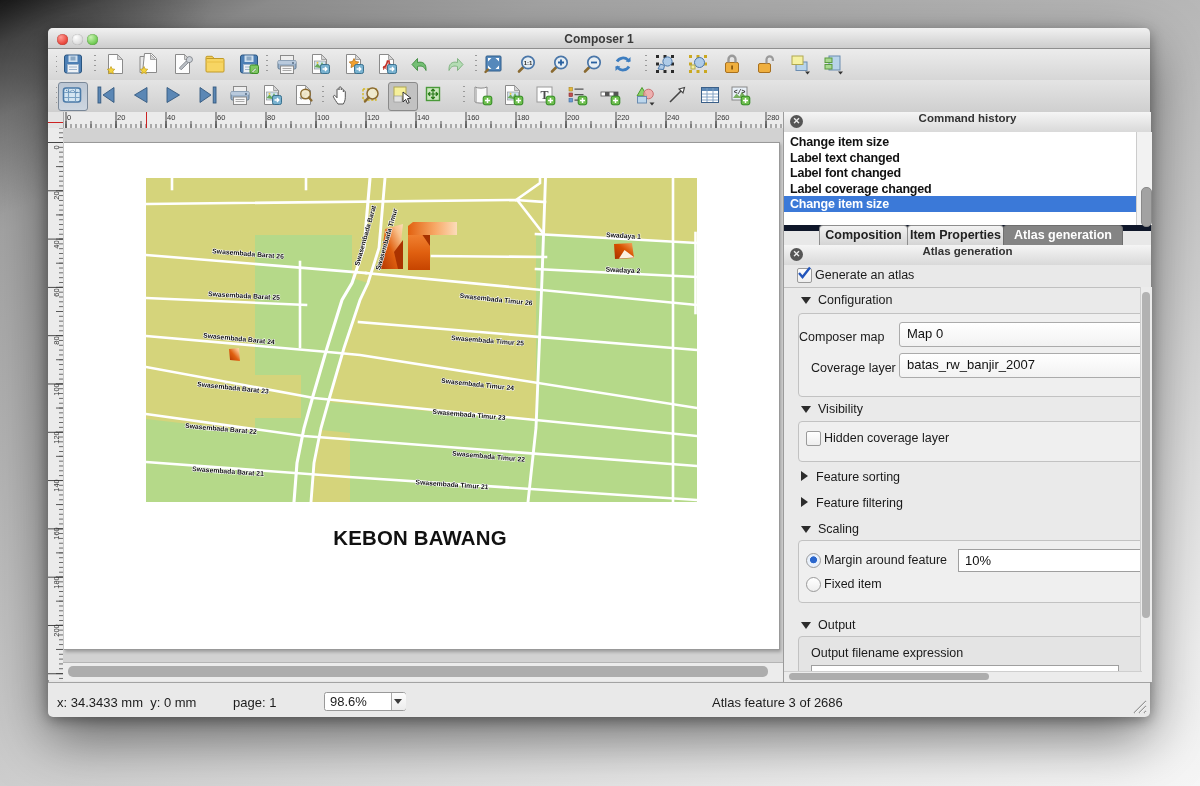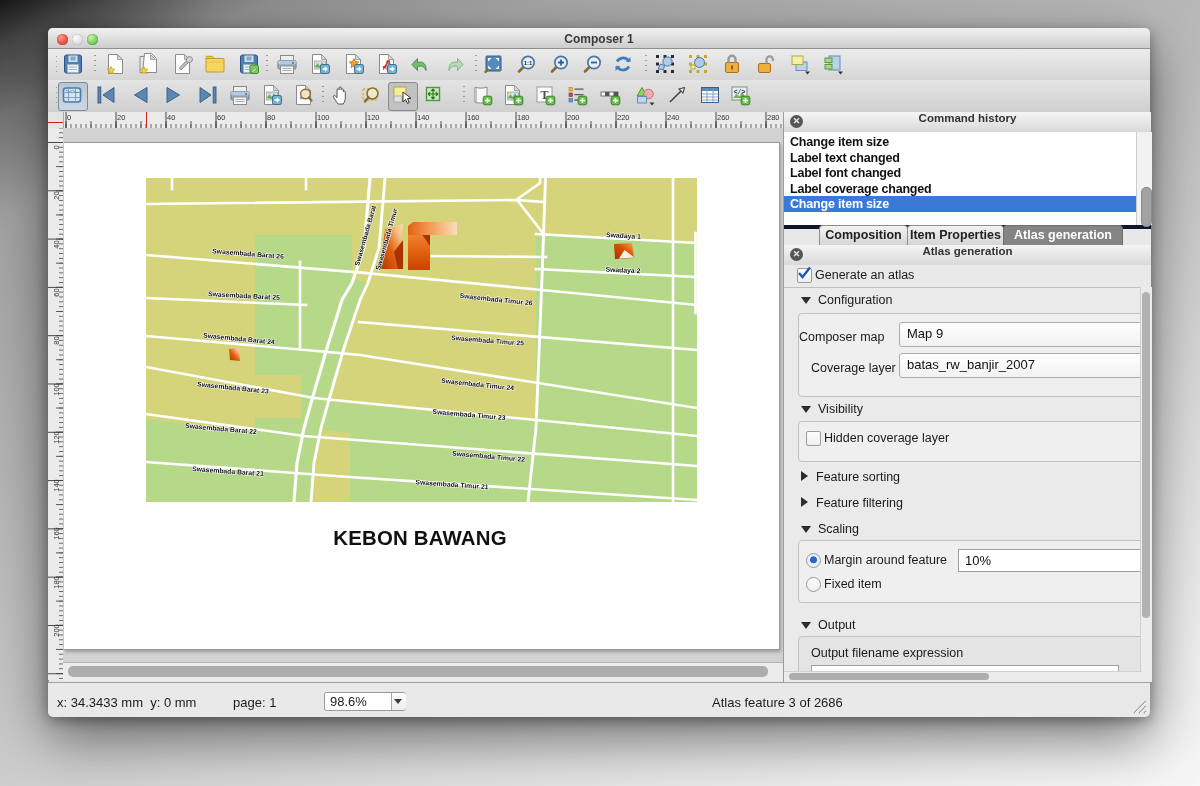--- a/index.html
+++ b/index.html
@@ -492,21 +492,21 @@
    </g>
   </svg>
   </div>
   <div id="maptitle">KEBON BAWANG</div>
  </div>
  <div id="hscroll">
       <div id="hthumb"></div>
     </div>
  <div id="panel">
  <div class="dockhead" style="top:0;">Command history<div class="closebtn">✕</div></div>
- <div style="position:absolute;left:0;top:20px;width:367px;height:93px;background:#fff;border-bottom:4px solid #0f172a;">
+ <div style="position:absolute;left:0;top:20px;width:367px;height:93px;background:#fff;border-bottom:6px solid #0f172a;">
   <div class="lsitem" style="top:3px;">Change item size</div>
   <div class="lsitem" style="top:18.5px;">Label text changed</div>
   <div class="lsitem" style="top:34px;">Label font changed</div>
   <div class="lsitem" style="top:49.5px;">Label coverage changed</div>
   <div style="position:absolute;left:0;top:64px;width:367px;height:16px;background:#3b79d8;"></div>
   <div class="lsitem" style="top:65px;color:#fff;">Change item size</div>
   <div style="position:absolute;left:352px;top:0;width:15px;height:93px;background:#f2f2f2;border-left:1px solid #ccc;"></div>
   <div style="position:absolute;left:357px;top:55px;width:9px;height:38px;background:#a2a2a2;border:1px solid #8a8a8a;border-radius:5px;"></div>
  </div>
  <div class="tab" style="left:35px;width:87px;top:113px;">Composition</div>
@@ -516,21 +516,21 @@
  <div id="pcontent" style="position:absolute;left:0;top:153px;width:367px;height:417px;background:#e9e9e9;overflow:hidden;">
   <div class="cb" style="left:13px;top:3px;background:linear-gradient(#fdfdfd,#eee);"></div>
   <svg style="position:absolute;left:12px;top:0px;" width="17" height="17" viewBox="0 0 17 17">
           <path d="M3,8l3.5,4L14,2.5" fill="none" stroke="#2255bb" stroke-width="2.4"></path>
         </svg>
   <div class="flabel" style="left:31px;top:3px;">Generate an atlas</div>
   <div style="position:absolute;left:0px;top:22px;width:357px;height:395px;border-top:1px solid #c0c0c0;background:#eaeaea;"></div>
   <div class="sect" style="left:17px;top:28px;"><span class="tri-d"></span>Configuration</div>
   <div class="gbox" style="top:48px;height:82px;"></div>
   <div class="flabel" style="left:15px;top:65px;">Composer map</div>
-  <div class="combo" style="left:115px;top:57px;width:236px;height:20px;">Map 9</div>
+  <div class="combo" style="left:115px;top:57px;width:236px;height:20px;">Map 0</div>
   <div class="flabel" style="left:27px;top:96px;">Coverage layer</div>
   <div class="combo" style="left:115px;top:88px;width:236px;height:20px;">batas_rw_banjir_2007</div>
   <div class="sect" style="left:17px;top:137px;"><span class="tri-d"></span>Visibility</div>
   <div class="gbox" style="top:156px;height:39px;"></div>
   <div class="cb" style="left:22px;top:166px;"></div>
   <div class="flabel" style="left:40px;top:166px;">Hidden coverage layer</div>
   <div class="sect" style="left:17px;top:205px;"><span class="tri-r"></span>Feature sorting</div>
   <div class="sect" style="left:17px;top:231px;"><span class="tri-r"></span>Feature filtering</div>
   <div class="sect" style="left:17px;top:257px;"><span class="tri-d"></span>Scaling</div>
   <div class="gbox" style="top:275px;height:61px;"></div>

